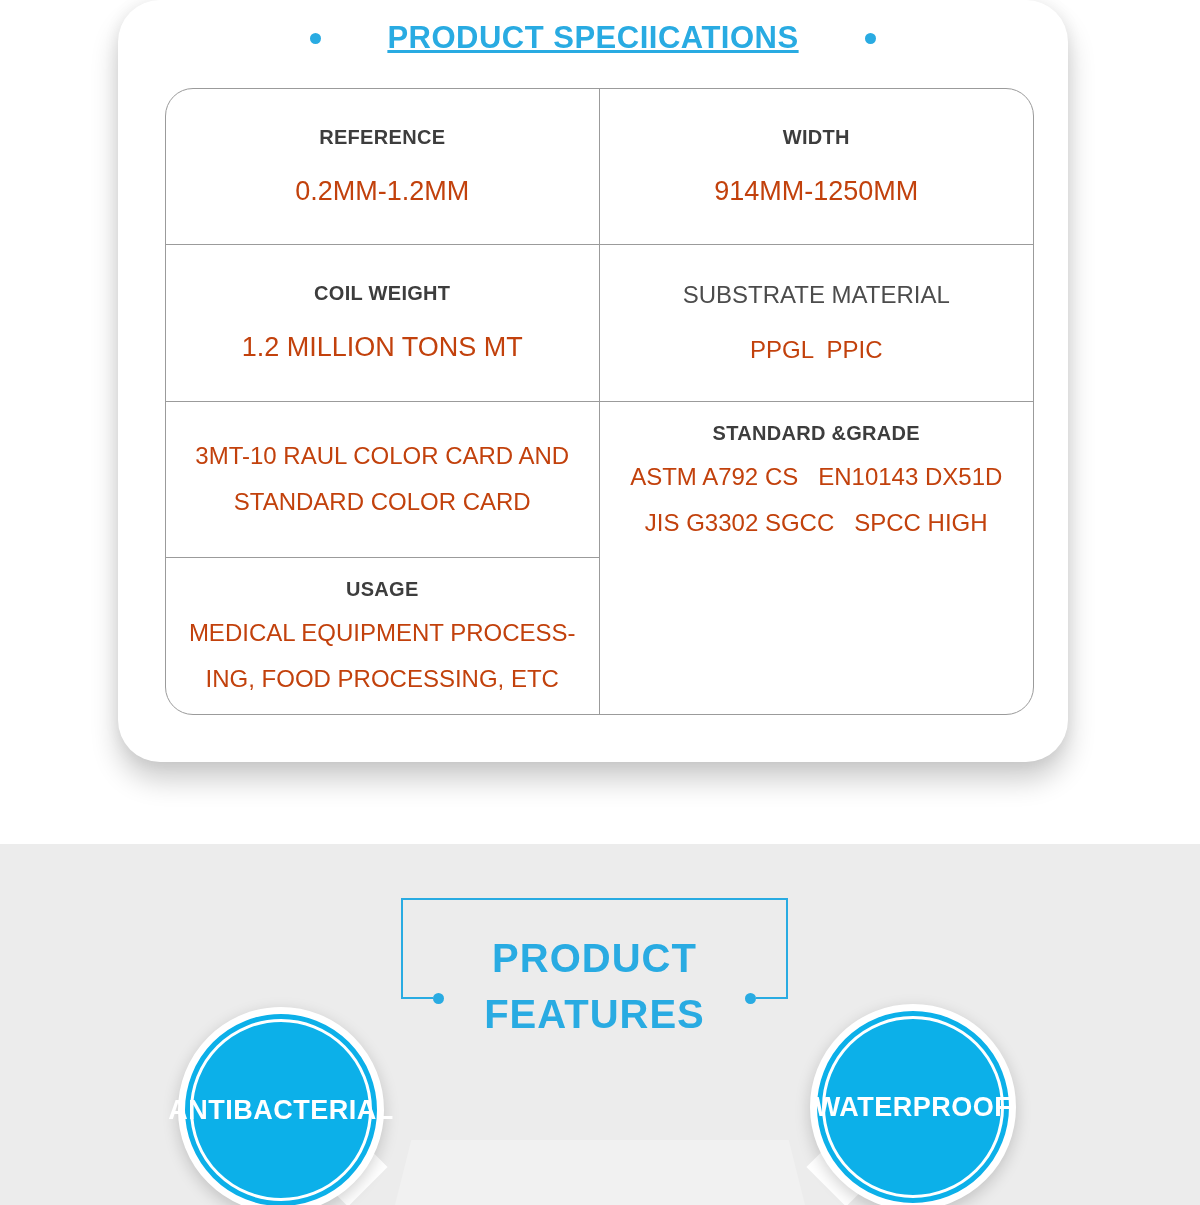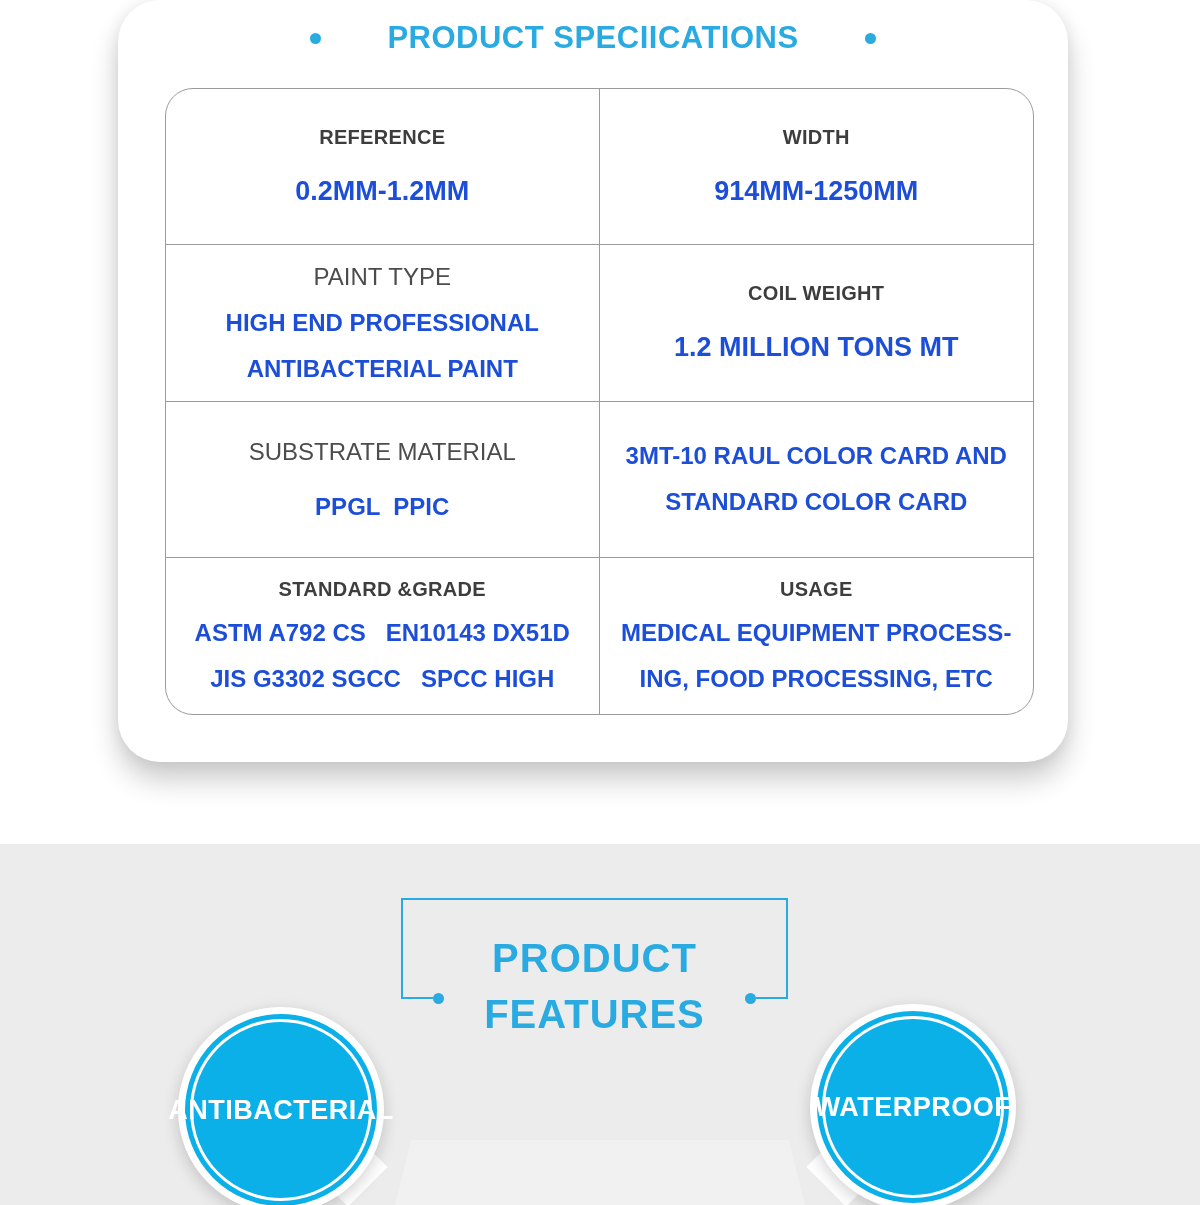--- a/index.html
+++ b/index.html
@@ -13,38 +13,38 @@
     position:absolute;left:118px;top:0;width:950px;height:762px;
     background:#ffffff;border-radius:42px;
     box-shadow:0 18px 28px rgba(0,0,0,0.20), 0 0 16px rgba(0,0,0,0.07);
   }
   .spec-title-row{
     position:absolute;left:0;right:0;top:20px;
     display:flex;align-items:center;justify-content:center;gap:66px;
   }
   .title-dot{width:11px;height:11px;border-radius:50%;background:#29abe2;flex:0 0 auto;}
   .spec-title{
-    font-size:31px;font-weight:bold;color:#29abe2;letter-spacing:0.5px;line-height:36px;
+    font-size:31px;font-weight:bold;color:#29abe2;letter-spacing:0.5px;line-height:36px;text-decoration:underline;
   }
   .spec-table{
     position:absolute;left:47px;top:88px;width:867px;height:625px;
     border:1px solid #9b9b9b;border-radius:28px;overflow:hidden;background:#fff;
     display:grid;grid-template-columns:1fr 1fr;grid-template-rows:repeat(4,1fr);
   }
   .cell{
     display:flex;flex-direction:column;align-items:center;justify-content:center;
     gap:18px;padding:6px 18px;text-align:center;
     border-right:1px solid #9b9b9b;border-bottom:1px solid #9b9b9b;
   }
   .cell:nth-child(2n){border-right:none;}
   .cell:nth-last-child(-n+2){border-bottom:none;}
   .gap-lg{gap:27px;}
   .lbl-bold{font-size:20px;font-weight:bold;color:#3d3d3d;letter-spacing:0.3px;}
   .lbl-light{font-size:24px;font-weight:400;color:#4c4c4c;}
-  .val{font-size:24px;font-weight:bold;color:#1d4ed8;white-space:pre;}
+  .val{font-size:24px;font-weight:normal;color:#c2410c;white-space:pre;}
   .val-lg{font-size:27px;}
   
   .features-section{
     position:absolute;left:0;top:844px;width:1200px;height:454px;background:#ececec;
   }
   .features-box{
     position:absolute;left:401px;top:54px;width:383px;height:97px;
     border-top:2px solid #29abe2;border-left:2px solid #29abe2;border-right:2px solid #29abe2;
   }
   .bseg{position:absolute;bottom:-2px;height:2px;background:#29abe2;}
@@ -97,25 +97,20 @@
 
       <div class="cell gap-lg">
         <div class="lbl-bold">REFERENCE</div>
         <div class="val val-lg">0.2MM-1.2MM</div>
       </div>
       <div class="cell gap-lg">
         <div class="lbl-bold">WIDTH</div>
         <div class="val val-lg">914MM-1250MM</div>
       </div>
 
-      <div class="cell">
-        <div class="lbl-light">PAINT TYPE</div>
-        <div class="val">HIGH END PROFESSIONAL</div>
-        <div class="val">ANTIBACTERIAL PAINT</div>
-      </div>
       <div class="cell gap-lg">
         <div class="lbl-bold">COIL WEIGHT</div>
         <div class="val val-lg">1.2 MILLION TONS MT</div>
       </div>
 
       <div class="cell gap-lg">
         <div class="lbl-light">SUBSTRATE MATERIAL</div>
         <div class="val">PPGL  PPIC</div>
       </div>
       <div class="cell">

